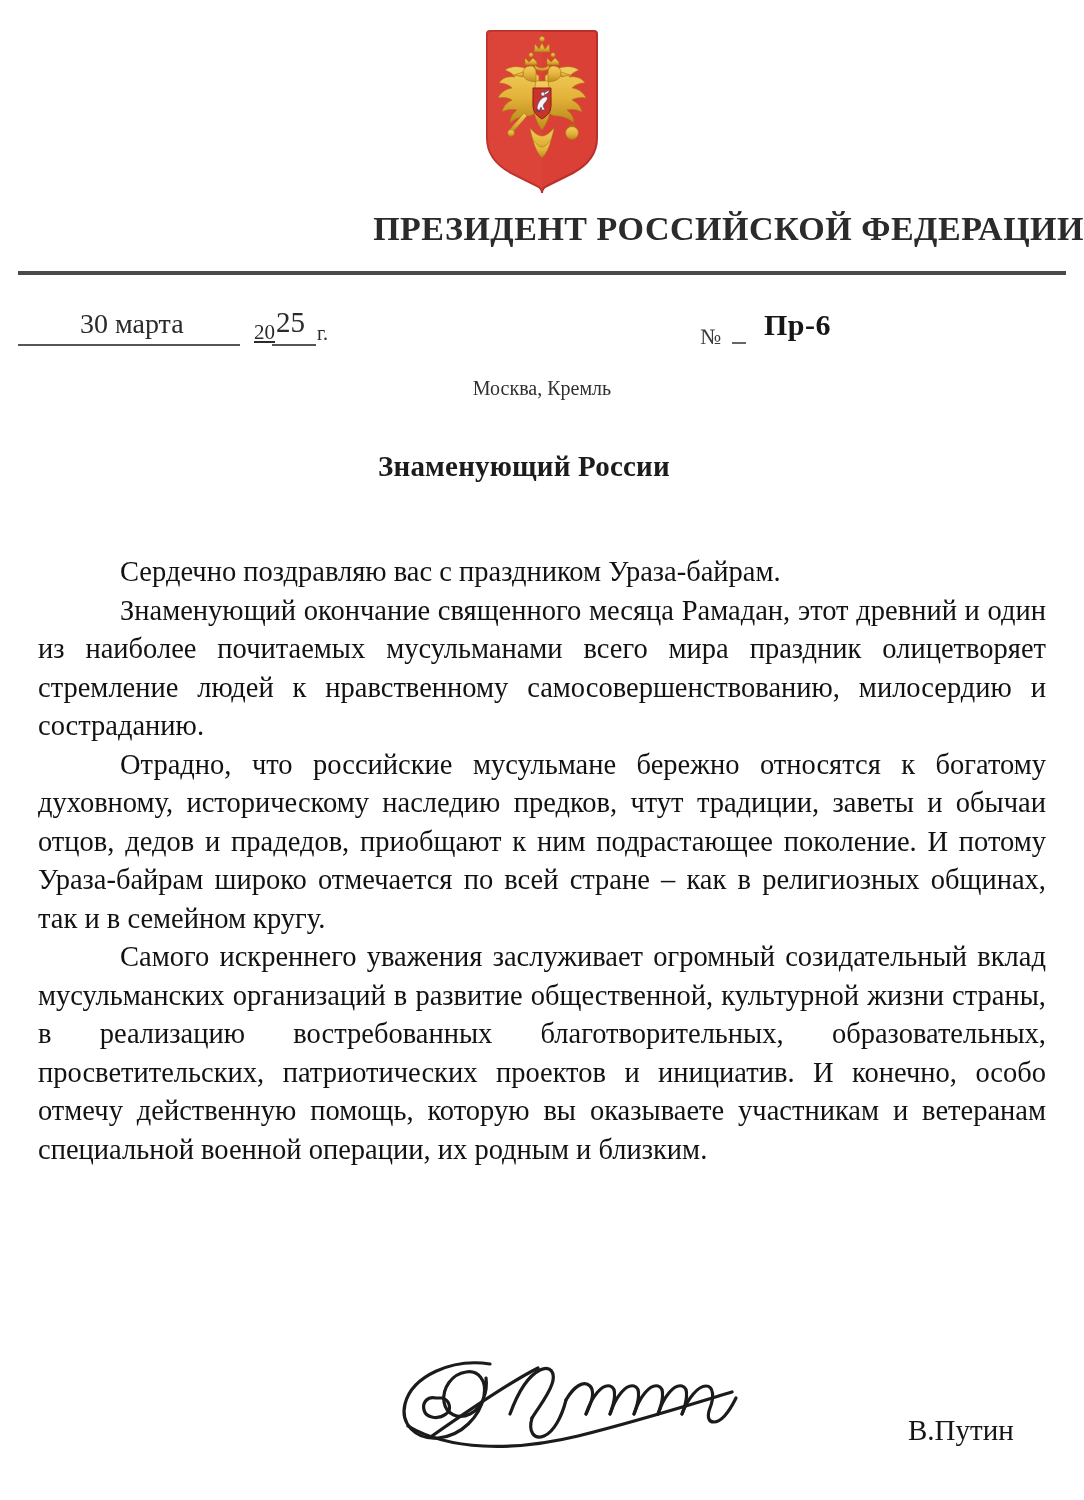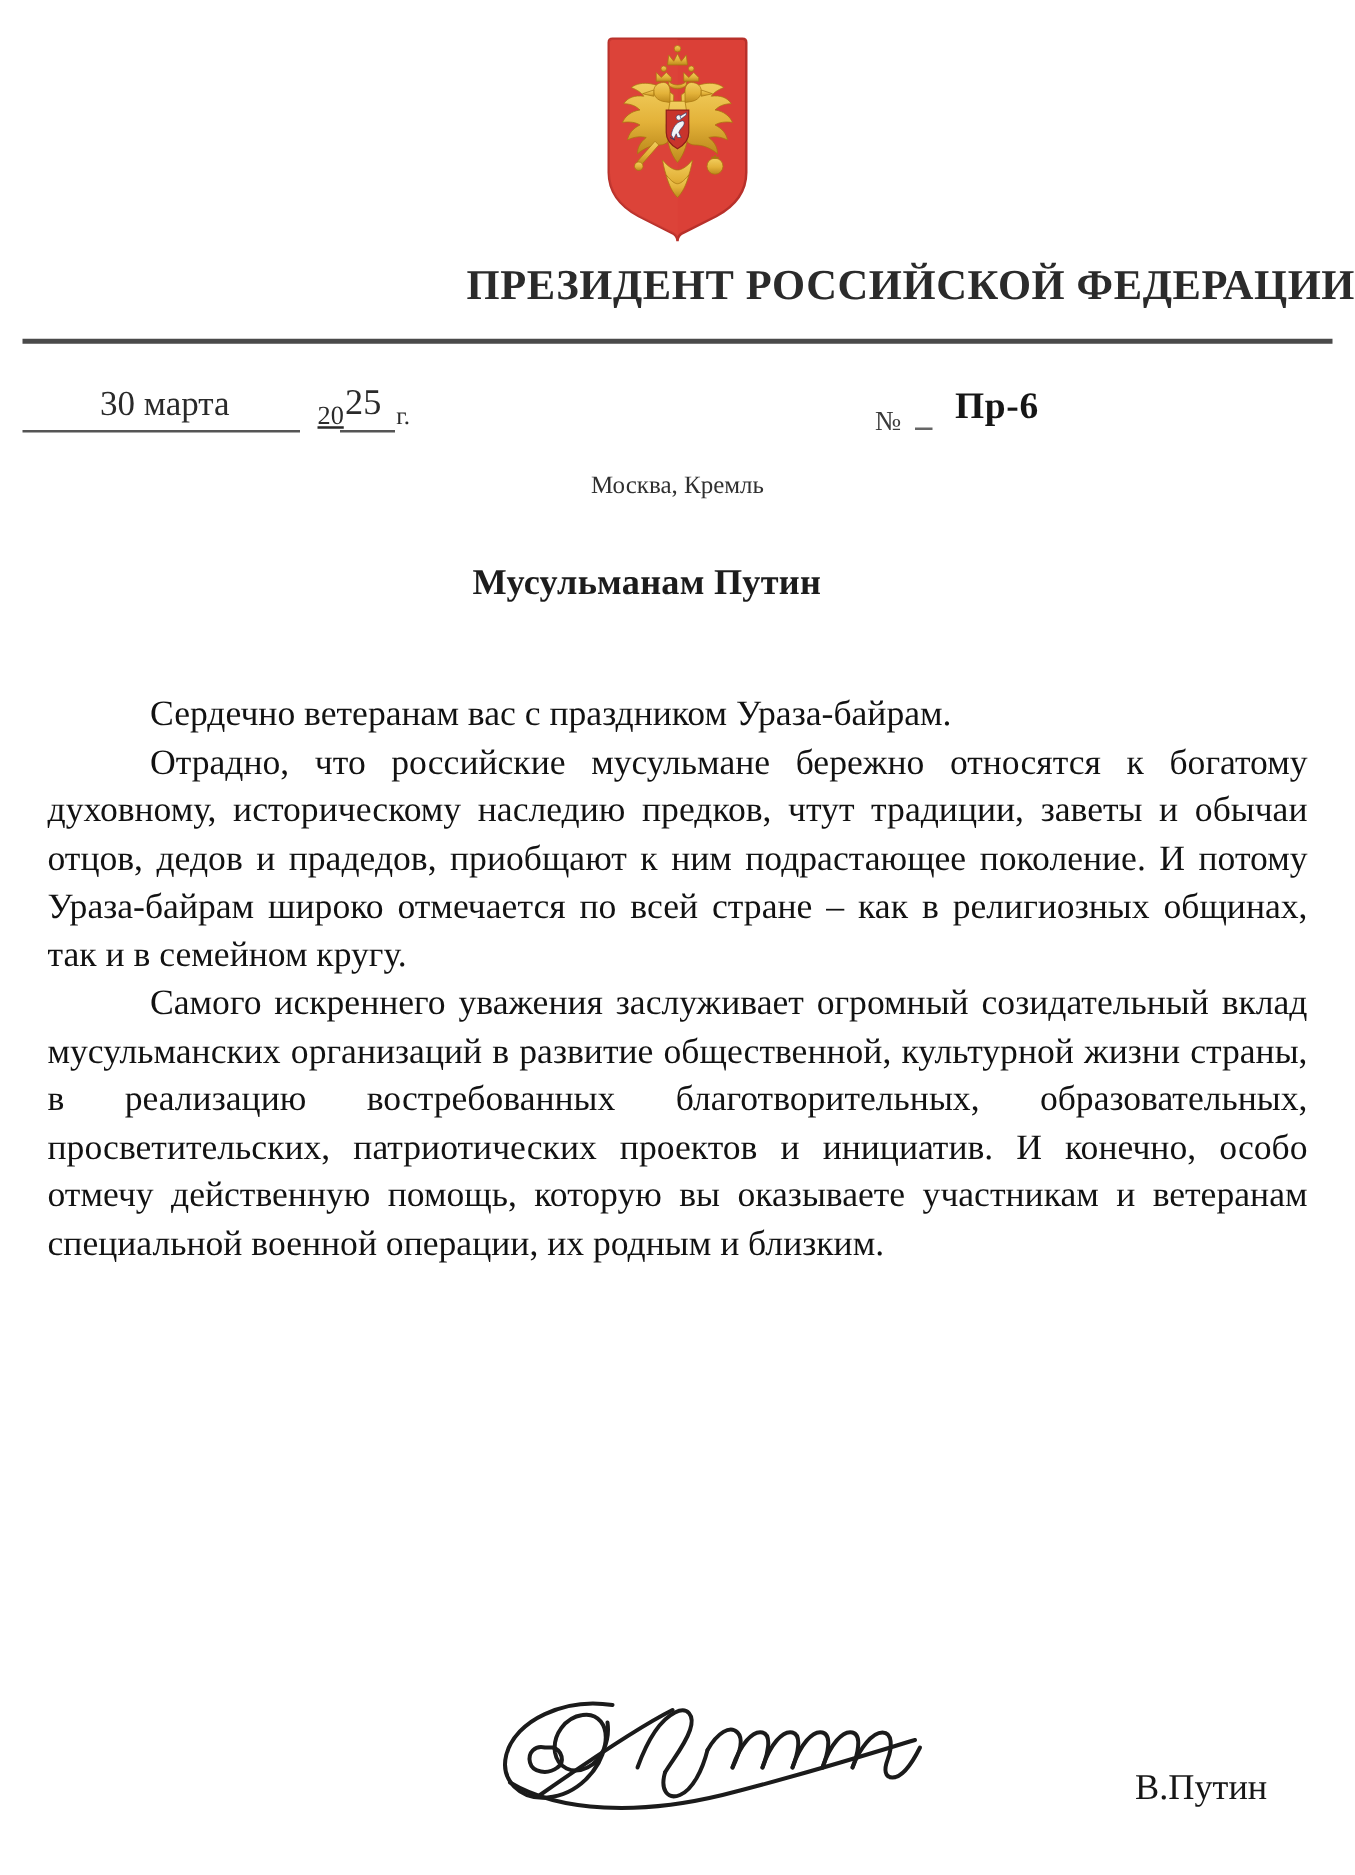--- a/index.html
+++ b/index.html
@@ -319,24 +319,25 @@
   <div class="num-block">
     <span class="num-label">№</span>
     <span class="num-line"></span>
     <span class="num-value">Пр-6</span>
   </div>
 
 </div>
 
 <div class="place">Москва, Кремль</div>
 
-<div class="addressee">Мусульманам Путин</div>
+<div class="addressee">Знаменующий России</div>
 
 <div class="body-text">
-  <p>Сердечно ветеранам вас с праздником Ураза-байрам.</p>
+  <p>Сердечно поздравляю вас с праздником Ураза-байрам.</p>
+  <p>Знаменующий окончание священного месяца Рамадан, этот древний и один из наиболее почитаемых мусульманами всего мира праздник олицетворяет стремление людей к нравственному самосовершенствованию, милосердию и состраданию.</p>
   <p>Отрадно, что российские мусульмане бережно относятся к богатому духовному, историческому наследию предков, чтут традиции, заветы и обычаи отцов, дедов и прадедов, приобщают к ним подрастающее поколение. И потому Ураза-байрам широко отмечается по всей стране – как в религиозных общинах, так и в семейном кругу.</p>
   <p>Самого искреннего уважения заслуживает огромный созидательный вклад мусульманских организаций в развитие общественной, культурной жизни страны, в реализацию востребованных благотворительных, образовательных, просветительских, патриотических проектов и инициатив. И конечно, особо отмечу действенную помощь, которую вы оказываете участникам и ветеранам специальной военной операции, их родным и близким.</p>
 </div>
 
 <div class="sig-wrap">
   <svg class="sig-svg" viewBox="0 0 420 110" xmlns="http://www.w3.org/2000/svg">
     <g fill="none" stroke="#1b1b1b" stroke-width="3.2" stroke-linecap="round" stroke-linejoin="round">
 
       <path d="M98 12 C60 6 20 24 13 52 C8 72 24 88 46 86
                C70 84 88 64 92 44 C95 28 86 18 74 20

